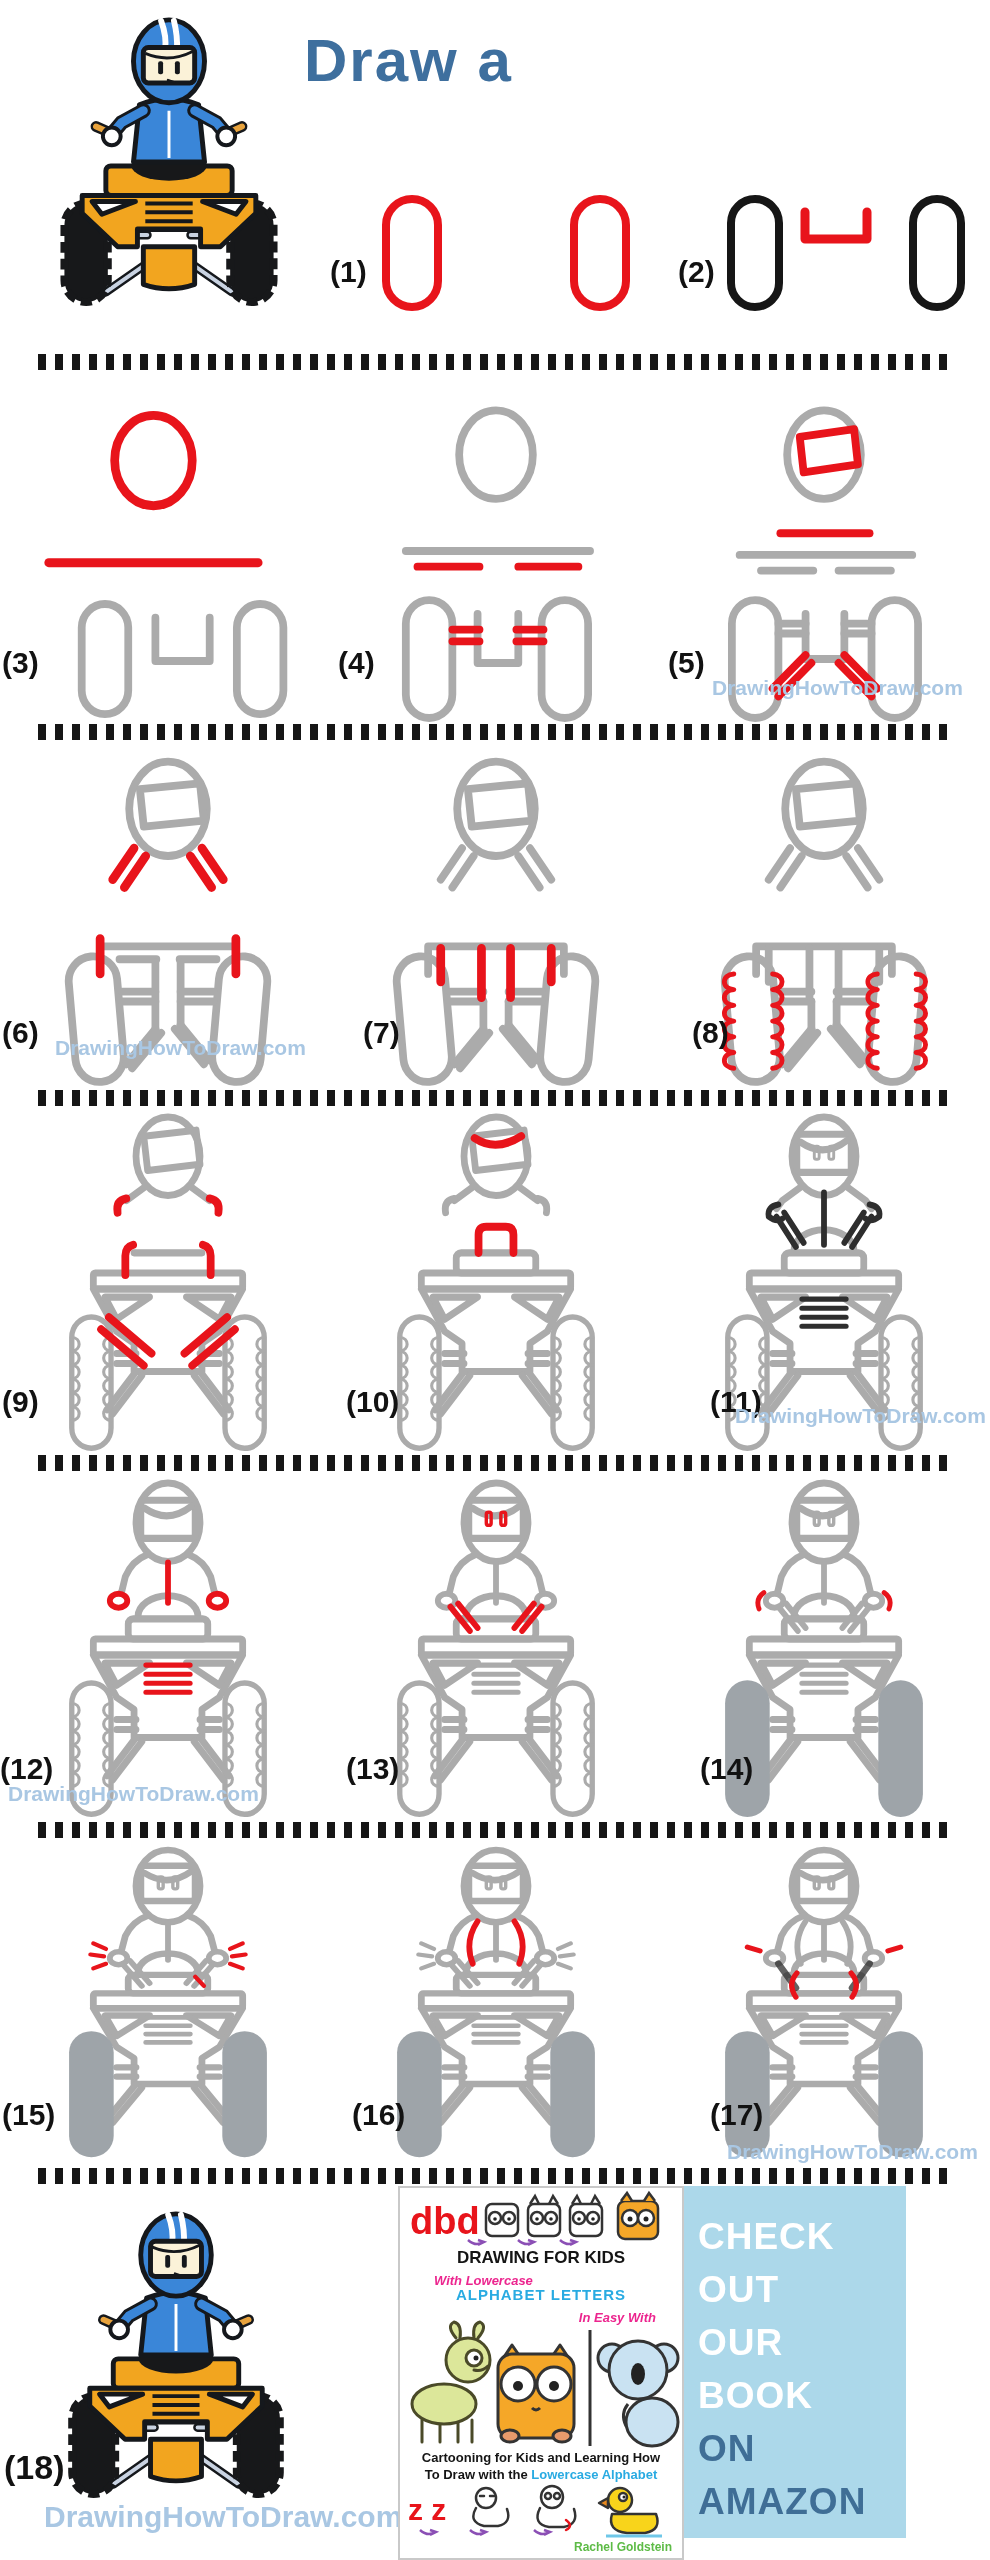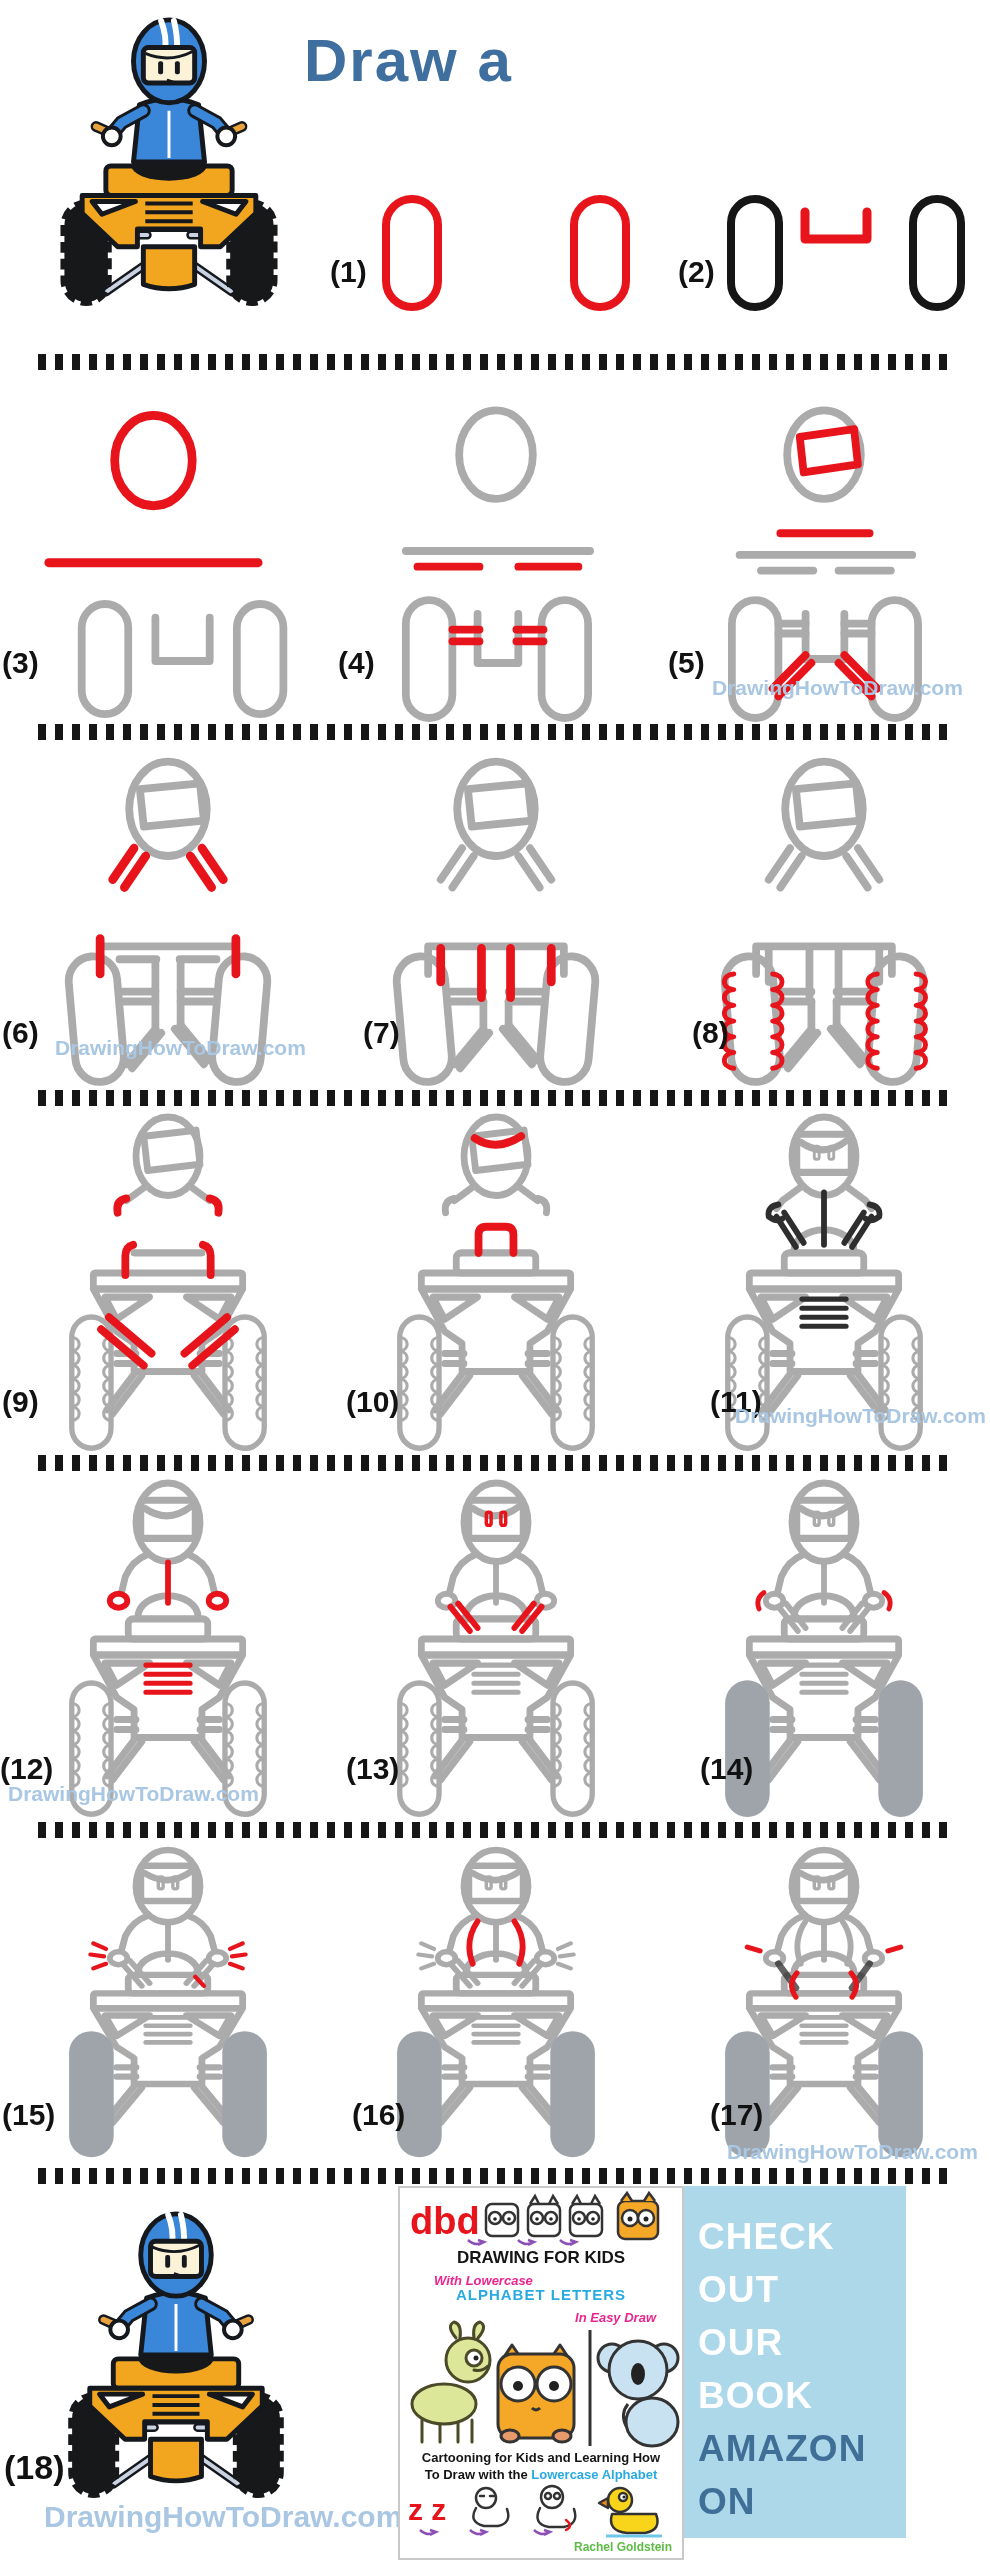--- a/index.html
+++ b/index.html
@@ -524,21 +524,21 @@
         <path d="M215,9 l6,-8 5,8 M249,9 l-6,-8 -5,8" fill="#f5a728"></path>
         <circle cx="224" cy="26" r="8" fill="#fff"></circle>
           <circle cx="240" cy="26" r="8" fill="#fff"></circle>
         <circle cx="224" cy="27" r="2.5" fill="#222" stroke="none"></circle>
           <circle cx="240" cy="27" r="2.5" fill="#222" stroke="none"></circle>
       </g>
     </svg>
     <div class="abs btitle" style="top:60px">DRAWING FOR KIDS</div>
     <div class="abs bscript" style="left:34px;top:85px">With Lowercase</div>
     <div class="abs bsub" style="top:98px">ALPHABET LETTERS</div>
-    <div class="abs bscript" style="right:26px;top:122px">In Easy Draw</div>
+    <div class="abs bscript" style="right:26px;top:122px">In Easy With</div>
     <svg class="abs" style="left:6px;top:138px" width="268" height="124" viewBox="0 0 268 124">
       <g stroke="#4a4a28" stroke-width="3" fill="#dce79a" stroke-linejoin="round" stroke-linecap="round">
         <path d="M16,94 v22 M34,96 v20 M52,96 v20 M66,94 v22" fill="none"></path>
         <ellipse cx="38" cy="78" rx="32" ry="20"></ellipse>
         <circle cx="62" cy="34" r="22"></circle>
         <path d="M50,12 q-10,-12 -2,-16 q8,2 6,16 M72,12 q10,-12 2,-16 q-8,2 -6,16"></path>
         <circle cx="68" cy="32" r="8" fill="#fff"></circle>
         <circle cx="70" cy="32" r="2.5" fill="#222" stroke="none"></circle>
         <path d="M82,40 q-6,6 -14,4" fill="none"></path>
       </g>
@@ -594,17 +594,17 @@
       <path d="M200,52 h56" stroke="#6fc7e8" stroke-width="3"></path>
     </svg>
     <div class="abs bauthor" style="right:10px;top:352px">Rachel Goldstein</div>
   </div>
 
   <div class="abs amazon" style="left:684px;top:2186px;width:222px;height:352px">
     <div>CHECK</div>
     <div>OUT</div>
     <div>OUR</div>
     <div>BOOK</div>
+    <div class="blue">ON</div>
     <div class="blue">AMAZON</div>
-    <div class="blue">ON</div>
   </div>
 
 </div>
 
 </body></html>

